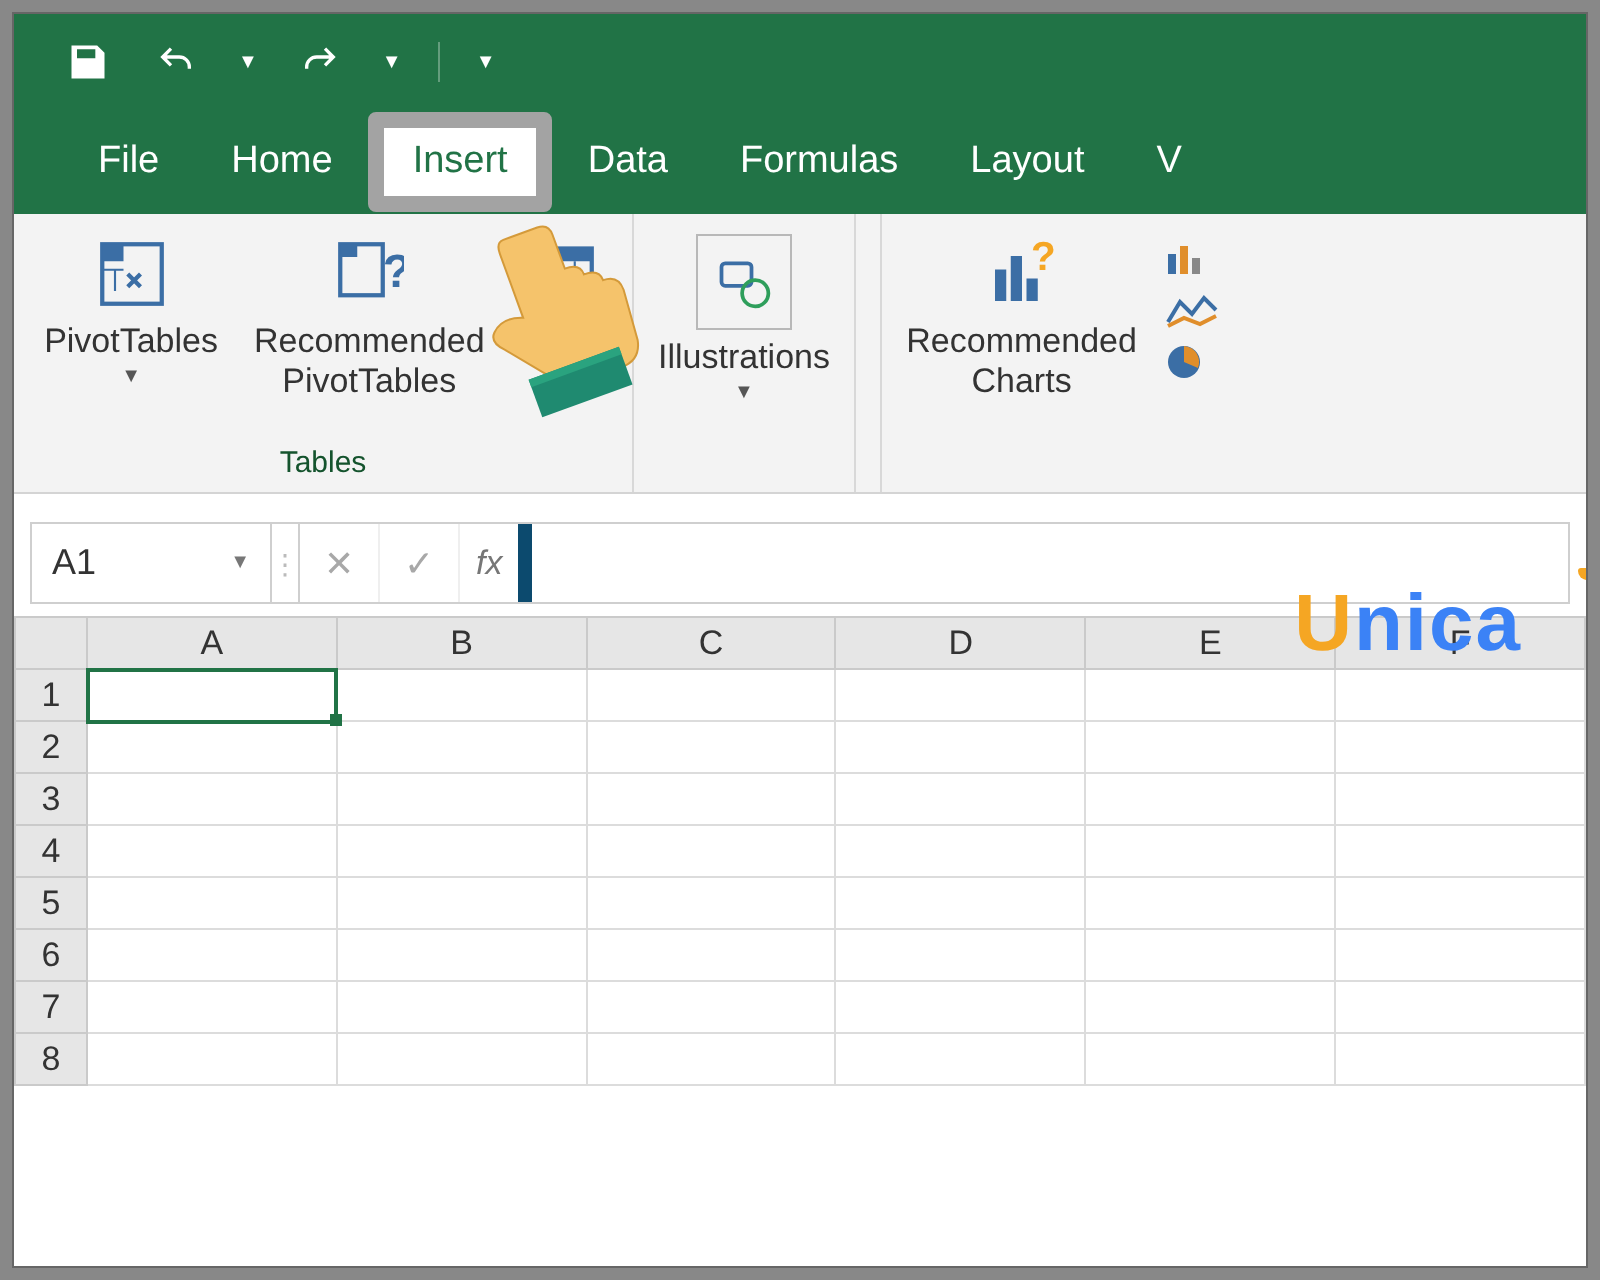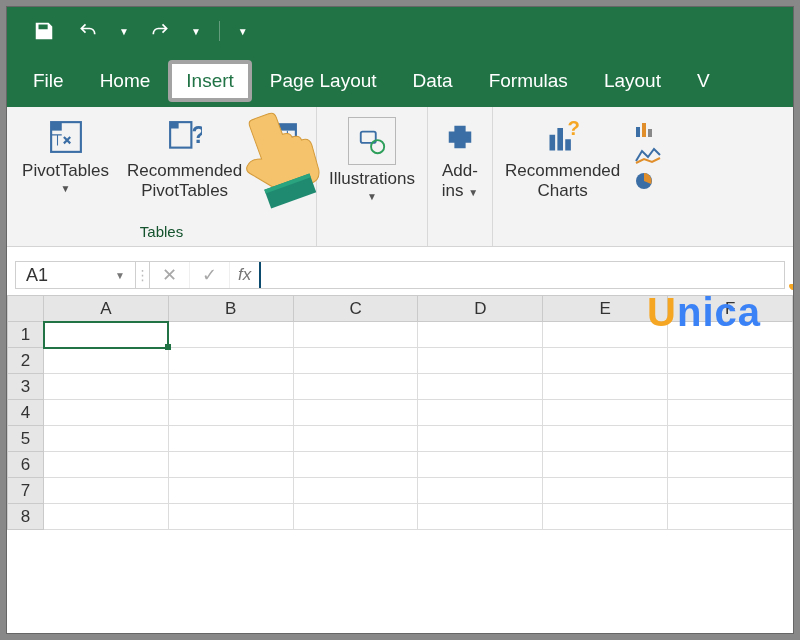--- a/index.html
+++ b/index.html
@@ -6,44 +6,44 @@
   body { width: 800px; height: 640px; background: #888; overflow: hidden; position: relative; }
   .frame { position: absolute; top: 6px; left: 6px; right: 6px; bottom: 6px; background: #fff; border: 1px solid #666; overflow: hidden; }
 
   
   .titlebar { height: 48px; background: #217346; display: flex; align-items: center; padding-left: 24px; gap: 18px; }
   .qat-btn { width: 26px; height: 26px; display: flex; align-items: center; justify-content: center; color: #fff; }
   .qat-sep { width: 1px; height: 20px; background: rgba(255,255,255,.3); }
   .qat-customize { color: #fff; font-size: 10px; }
 
   
-  .tabstrip { height: 52px; background: #217346; display: flex; align-items: center; padding: 0 8px; }
+  .tabstrip { height: 52px; background: #217346; display: flex; align-items: center; padding: 0 24px; }
   .tab { color: #fff; font-size: 19px; padding: 10px 18px; cursor: pointer; position: relative; }
-  .tab.active-box { background: #fff; color: #217346; border: 4px solid #a3a3a3; border-radius: 4px; padding: 6px 14px; font-weight: 400; }
+  .tab.active-box { background: #fff; color: #217346; border: 8px solid #a3a3a3; border-radius: 4px; padding: 6px 14px; font-weight: 400; }
 
   
   .ribbon { height: 140px; background: #f3f3f3; border-bottom: 1px solid #d4d4d4; display: flex; }
   .group { display: flex; flex-direction: column; align-items: center; border-right: 1px solid #d8d8d8; padding: 6px 4px 2px; }
   .group-content { display: flex; align-items: flex-start; gap: 2px; }
   .group-label { font-size: 15px; color: #14532d; margin-top: auto; padding-bottom: 4px; }
   .rbtn { display: flex; flex-direction: column; align-items: center; padding: 4px 8px; cursor: pointer; }
   .rbtn .iconbox { width: 40px; height: 40px; display: flex; align-items: center; justify-content: center; margin-bottom: 4px; }
   .rbtn .lbl { font-size: 17px; color: #333; text-align: center; line-height: 1.15; }
   .drop-caret { font-size: 10px; color: #555; margin-top: 2px; }
   .mini-stack { display: flex; flex-direction: column; gap: 6px; padding: 6px 4px; }
   .mini-stack svg { display:block; }
 
   
   .fbar-wrap { background:#fff; padding: 14px 8px 6px; }
-  .fbar { height: 28px; display: flex; align-items: center; border: 1px solid #cfcfcf; background:#fff; }
+  .fbar { height: 41px; display: flex; align-items: center; border: 1px solid #cfcfcf; background:#fff; }
   .namebox { width: 120px; height: 100%; border-right: 1px solid #cfcfcf; display: flex; align-items: center; padding: 0 10px; font-size: 18px; color:#333; justify-content: space-between; }
   .namebox .dd { font-size: 10px; color:#777; }
   .fbar-sep { width: 14px; height:100%; border-right:1px solid #cfcfcf; display:flex; align-items:center; justify-content:center; color:#bbb; font-size:14px; }
   .fbar-btn { width: 40px; height:100%; display:flex; align-items:center; justify-content:center; color:#a8a8a8; font-size:18px; border-right:1px solid #efefef; }
-  .fx { font-style: italic; font-size: 17px; color:#777; padding: 0 8px; border-right:2px solid #0c4a6e; height:100%; display:flex; align-items:center; }
+  .fx { font-style: italic; font-size: 17px; color:#777; padding: 0 8px; border-right:7px solid #0c4a6e; height:100%; display:flex; align-items:center; }
   .formula-input { flex:1; height:100%; border:none; outline:none; padding:0 8px; font-size:16px; }
 
   
   .grid-area { position: relative; background:#fff; }
   table.sheet { border-collapse: collapse; width: 100%; }
   .corner { width: 36px; height: 26px; background: #e6e6e6; border: 1px solid #cacaca; }
   th.colhdr { background: #e6e6e6; border: 1px solid #cacaca; font-weight: 400; font-size: 17px; color:#333; height:26px; }
   th.rowhdr { background: #e6e6e6; border: 1px solid #cacaca; font-weight: 400; font-size: 17px; color:#333; width:36px; }
   td.cell { border: 1px solid #dcdcdc; height: 26px; min-width: 110px; }
   td.sel { outline: 2px solid #217346; outline-offset: -1px; position: relative; }
@@ -81,21 +81,20 @@
     </div>
     <span class="qat-customize">▼</span>
     <div class="qat-sep"></div>
     <span class="qat-customize">▼</span>
   </div>
 
   <div class="tabstrip">
     <div class="tab">File</div>
     <div class="tab">Home</div>
     <div class="tab active-box">Insert</div>
-    <div class="tab">Page Layout</div>
     <div class="tab">Data</div>
     <div class="tab">Formulas</div>
     <div class="tab">Layout</div>
     <div class="tab">V</div>
   </div>
 
   <div class="ribbon">
     <div class="group" style="min-width:310px;">
       <div class="group-content">
         <div class="rbtn">
@@ -146,33 +145,20 @@
               </svg>
           </div>
           <div class="lbl">Illustrations</div>
           <div class="drop-caret">▼</div>
         </div>
       </div>
       <div class="group-label">&nbsp;</div>
     </div>
 
     <div class="group">
-      <div class="group-content">
-        <div class="rbtn">
-          <div class="iconbox">
-            <svg width="30" height="30" viewBox="0 0 32 32">
-                <path fill="#3b6ea5" d="M10 4h12v6h6v12h-6v6H10v-6H4V10h6z"></path>
-              </svg>
-          </div>
-          <div class="lbl">
-            <span>Add-</span><br><span>ins</span>
-            <span class="drop-caret"> ▼</span>
-          </div>
-        </div>
-      </div>
       <div class="group-label">&nbsp;</div>
     </div>
 
     <div class="group" style="border-right:none;">
       <div class="group-content">
         <div class="rbtn">
           <div class="iconbox">
             <svg width="36" height="36" viewBox="0 0 32 32">
                 <rect x="4" y="14" width="5" height="14" fill="#3b6ea5"></rect>
                 <rect x="11" y="8" width="5" height="20" fill="#3b6ea5"></rect>

